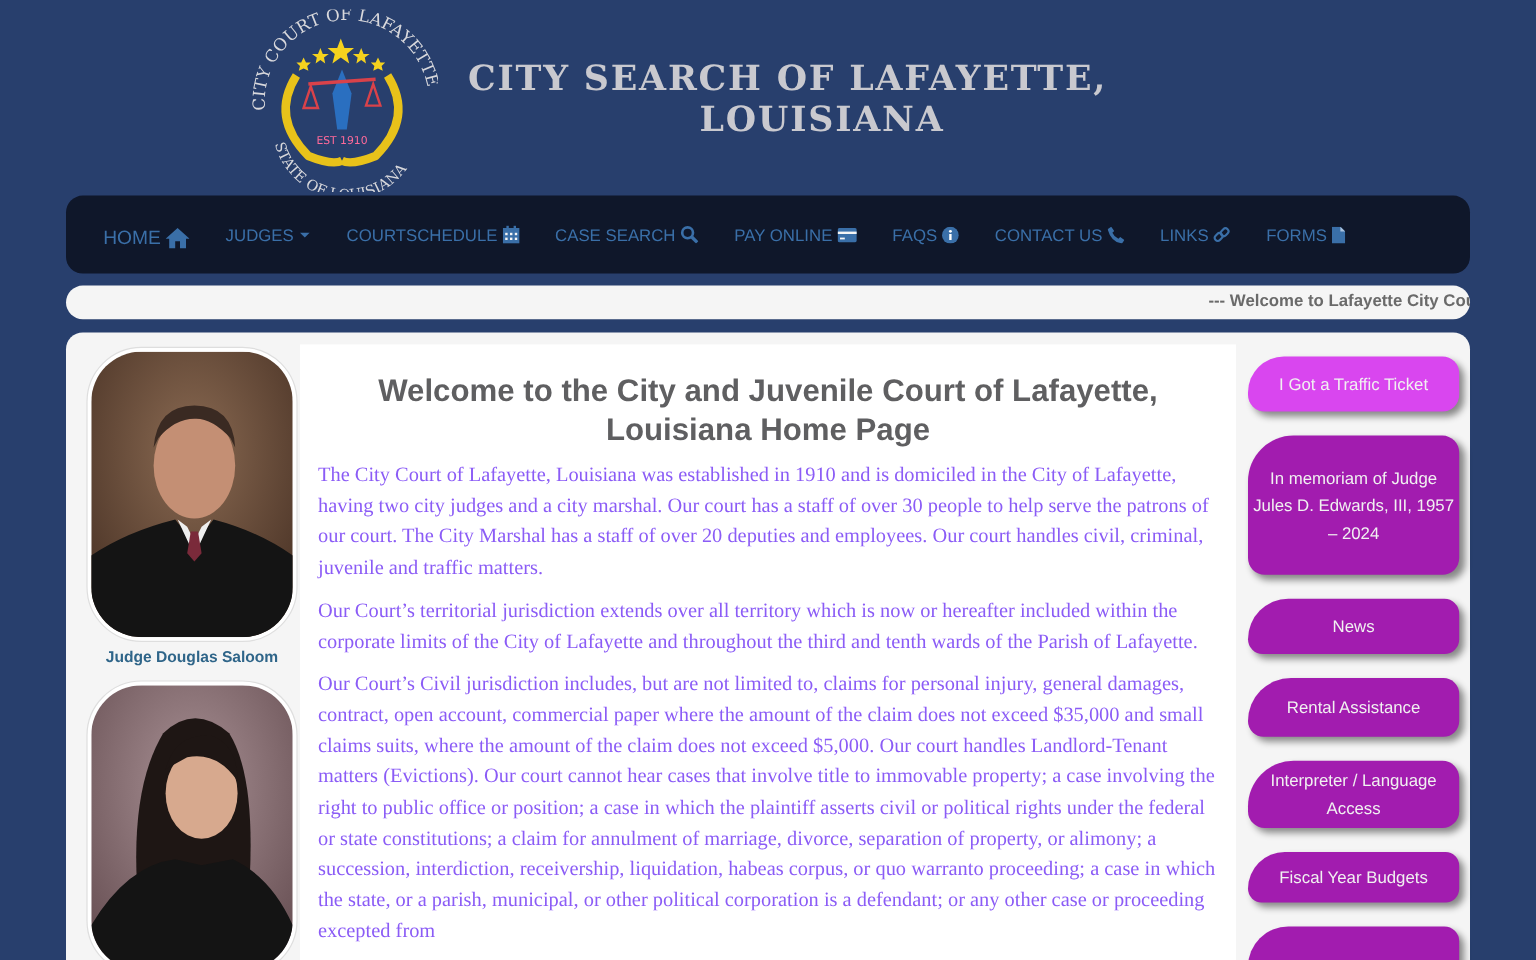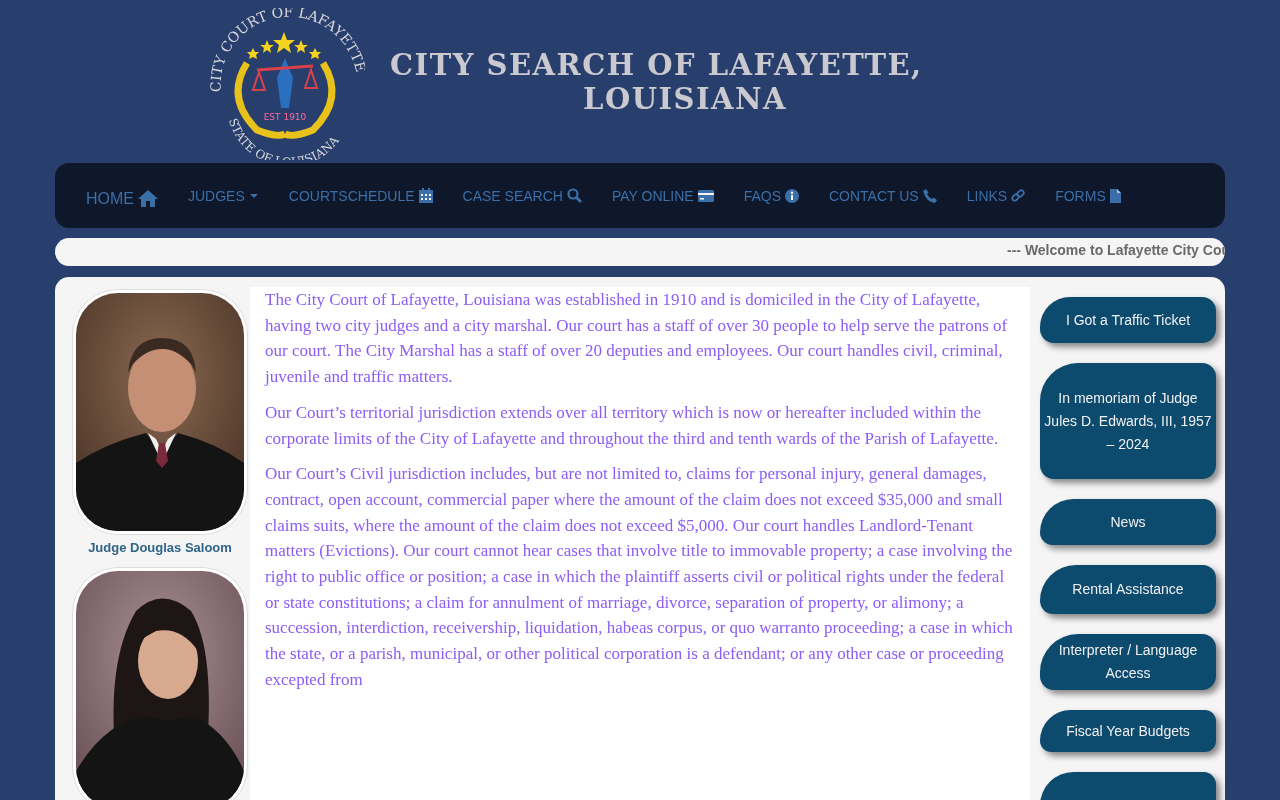--- a/index.html
+++ b/index.html
@@ -67,23 +67,23 @@
     font-size:17px; line-height:25.7px; margin:0 14px 10px 15px;
   }
 
   .right-col { position:absolute; left:985px; top:20px; width:178px; }
   .side-btn {
     display:flex; align-items:center; justify-content:center; text-align:center;
     color:#f1f1f1; font-size:14px; line-height:23px;
     width:176px; margin-bottom:20px;
     border-radius:38px 14px 14px 14px;
     box-shadow:4px 4px 6px rgba(0,0,0,0.45);
-    background:#0c4a6e; cursor:pointer; padding:0 4px; box-sizing:border-box;
-  }
-  .side-btn.red { background:#0c4a6e; border-radius:30px 14px 14px 14px; }
+    background:#a21caf; cursor:pointer; padding:0 4px; box-sizing:border-box;
+  }
+  .side-btn.red { background:#d946ef; border-radius:30px 14px 14px 14px; }
 </style>
 </head>
 <body>
 
 <div class="header">
   <div class="logo">
     <svg width="158" height="152" viewBox="0 0 158 152">
       <defs>
         <path id="arcTop" d="M 14 84 A 66 66 0 0 1 150 70"></path>
         <path id="arcBot" d="M 22 112 A 62 62 0 0 0 140 118"></path>
@@ -251,20 +251,21 @@
             <path d="M62 70 Q70 40 100 42 Q122 50 122 80 Q105 55 80 60 Z" fill="#1e1614"></path>
             <path d="M0 238 L0 200 Q30 150 70 145 L92 150 L118 145 Q150 160 168 200 L168 238 Z" fill="#141414"></path>
           </svg>
         </div>
       </div>
       <div class="judge-name"></div>
     </div>
   </div>
 
   <div class="content">
+    <h1>Welcome to the City and Juvenile Court of Lafayette, Louisiana Home Page</h1>
     <p>The City Court of Lafayette, Louisiana was established in 1910 and is domiciled in the City of Lafayette, having two city judges and a city marshal. Our court has a staff of over 30 people to help serve the patrons of our court. The City Marshal has a staff of over 20 deputies and employees. Our court handles civil, criminal, juvenile and traffic matters.</p>
     <p>Our Court’s territorial jurisdiction extends over all territory which is now or hereafter included within the corporate limits of the City of Lafayette and throughout the third and tenth wards of the Parish of Lafayette.</p>
     <p>Our Court’s Civil jurisdiction includes, but are not limited to, claims for personal injury, general damages, contract, open account, commercial paper where the amount of the claim does not exceed $35,000 and small claims suits, where the amount of the claim does not exceed $5,000. Our court handles Landlord-Tenant matters (Evictions). Our court cannot hear cases that involve title to immovable property; a case involving the right to public office or position; a case in which the plaintiff asserts civil or political rights under the federal or state constitutions; a claim for annulment of marriage, divorce, separation of property, or alimony; a succession, interdiction, receivership, liquidation, habeas corpus, or quo warranto proceeding; a case in which the state, or a parish, municipal, or other political corporation is a defendant; or any other case or proceeding excepted from</p>
   </div>
 
   <div class="right-col">
     <div class="side-btn red" style="height:46px;">I Got a Traffic Ticket</div>
     <div class="side-btn" style="height:116px;">In memoriam of Judge Jules D. Edwards, III, 1957 – 2024</div>
     <div class="side-btn" style="height:46px;">News</div>
     <div class="side-btn" style="height:49px;">Rental Assistance</div>

